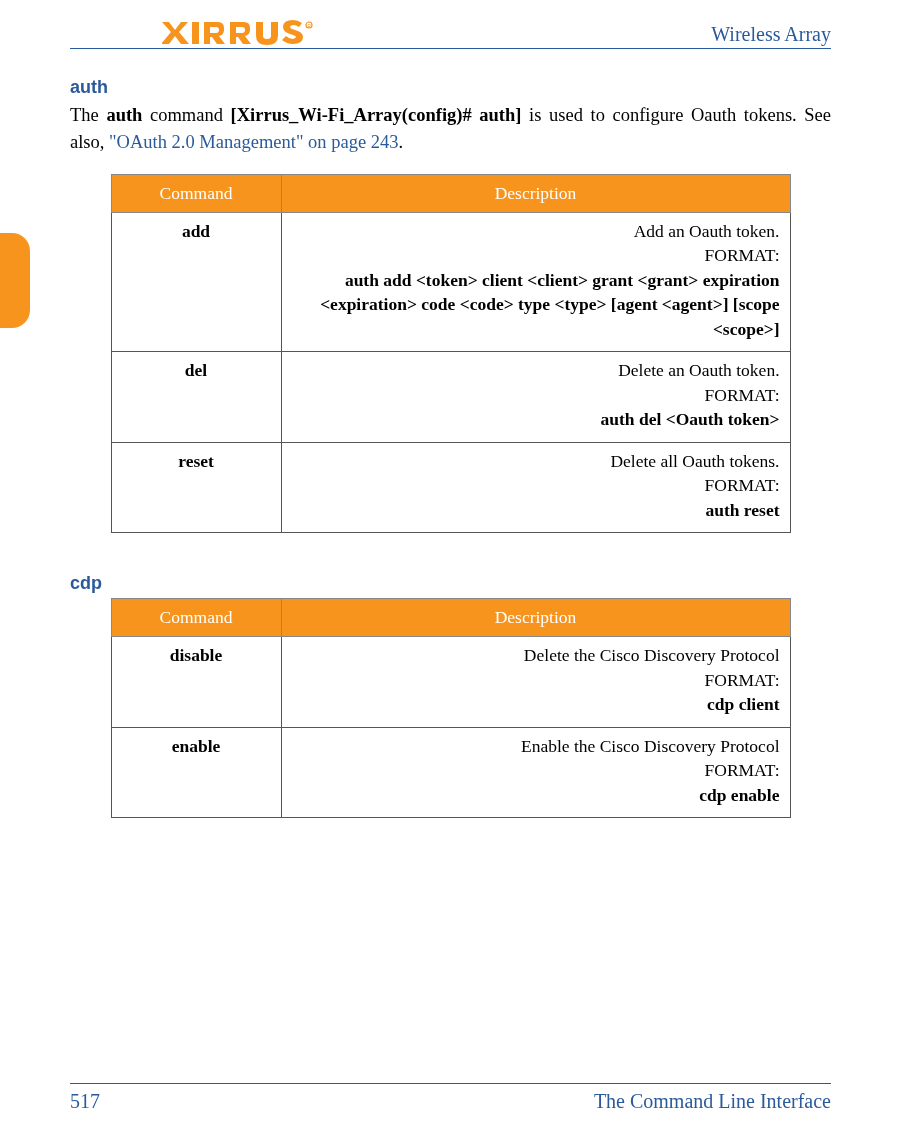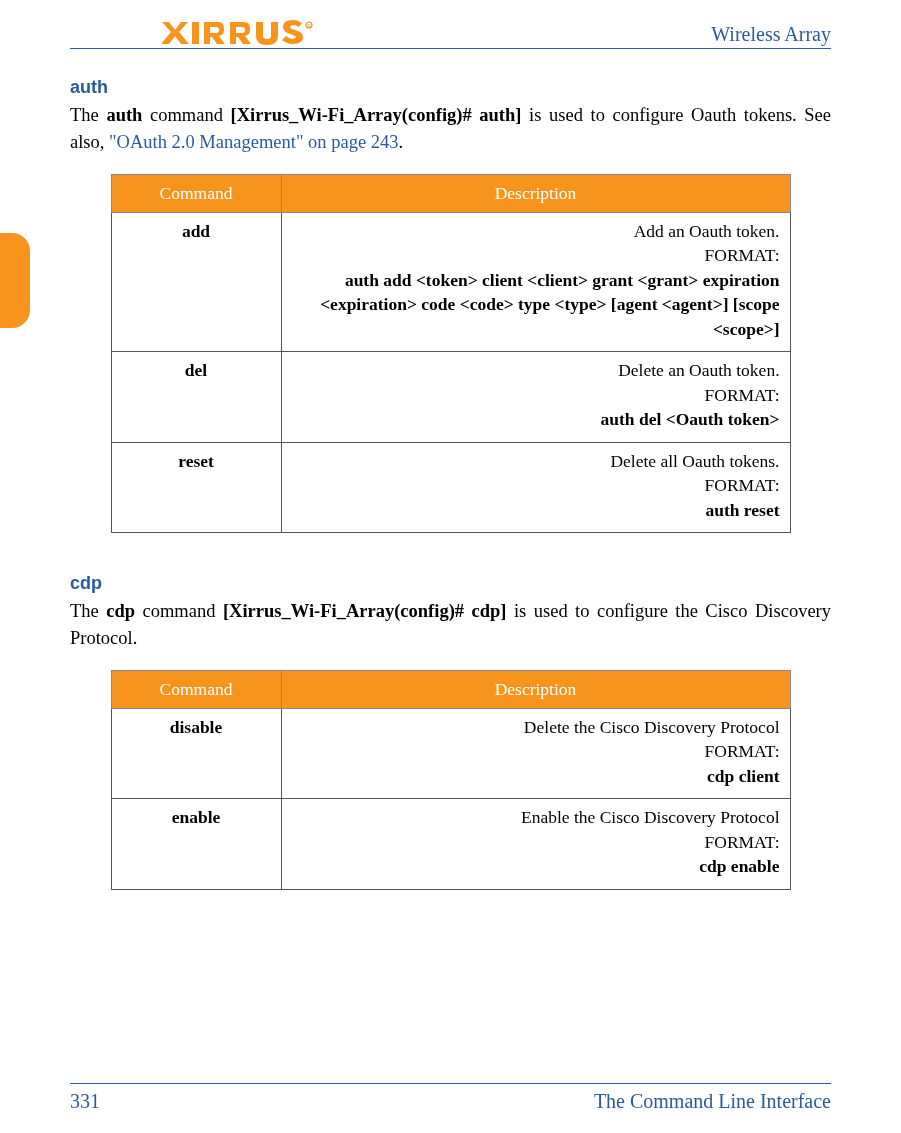--- a/index.html
+++ b/index.html
@@ -171,23 +171,20 @@
               <span class="desc-line">FORMAT:</span>
               <span class="desc-line bold">auth reset</span>
             </td>
           </tr>
         </tbody>
       </table>
     </div>
 
     <div class="sec-wrap sec2-top">
       <div class="section-heading">cdp</div>
-      <p class="body-text" style="text-align:justify;">
-        <span>The </span><span class="bold">cdp</span><span> command </span><span class="bold">[Xirrus_Wi-Fi_Array(config)# cdp]</span><span> is used to configure the Cisco Discovery Protocol.</span>
-      </p>
 
       <table class="cmd">
         <thead>
           <tr>
             <th class="col-cmd">Command</th>
             <th>Description</th>
           </tr>
         </thead>
         <tbody>
           <tr>
@@ -205,16 +202,16 @@
               <span class="desc-line">FORMAT:</span>
               <span class="desc-line bold">cdp enable</span>
             </td>
           </tr>
         </tbody>
       </table>
     </div>
   </div>
 
   <div class="footer">
-    <span>331</span>
+    <span>517</span>
     <span>The Command Line Interface</span>
   </div>
 </div>
 
 </body></html>

